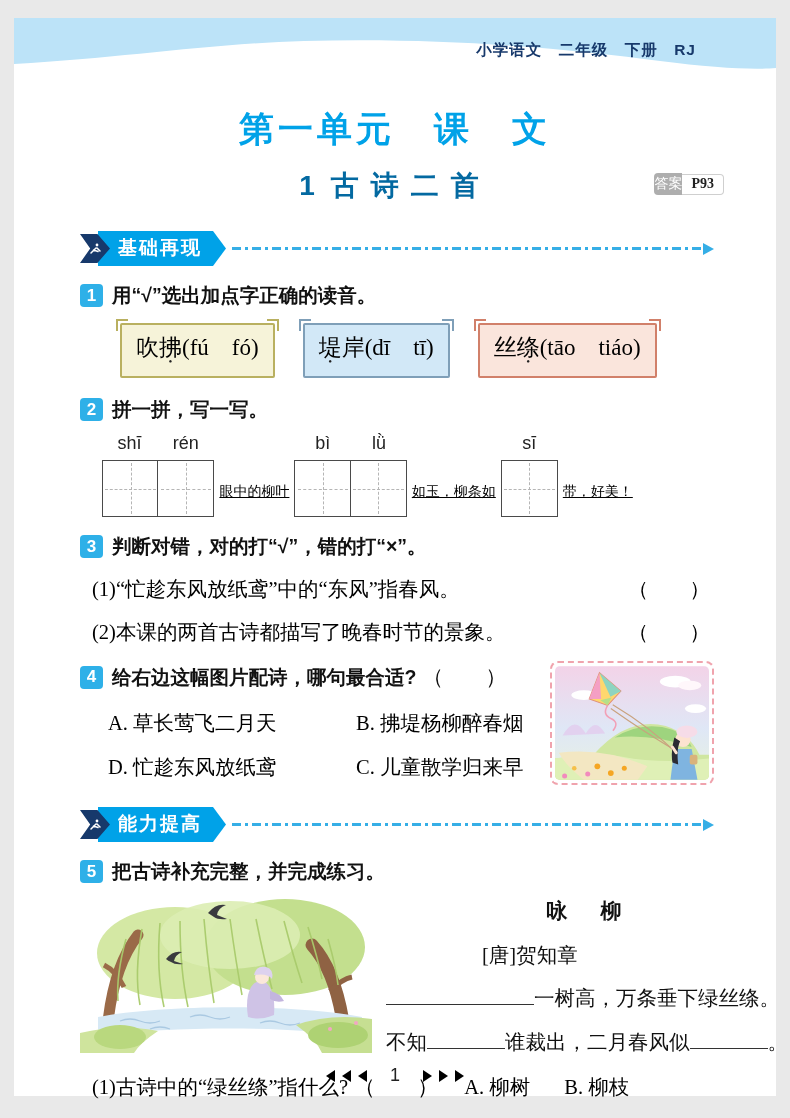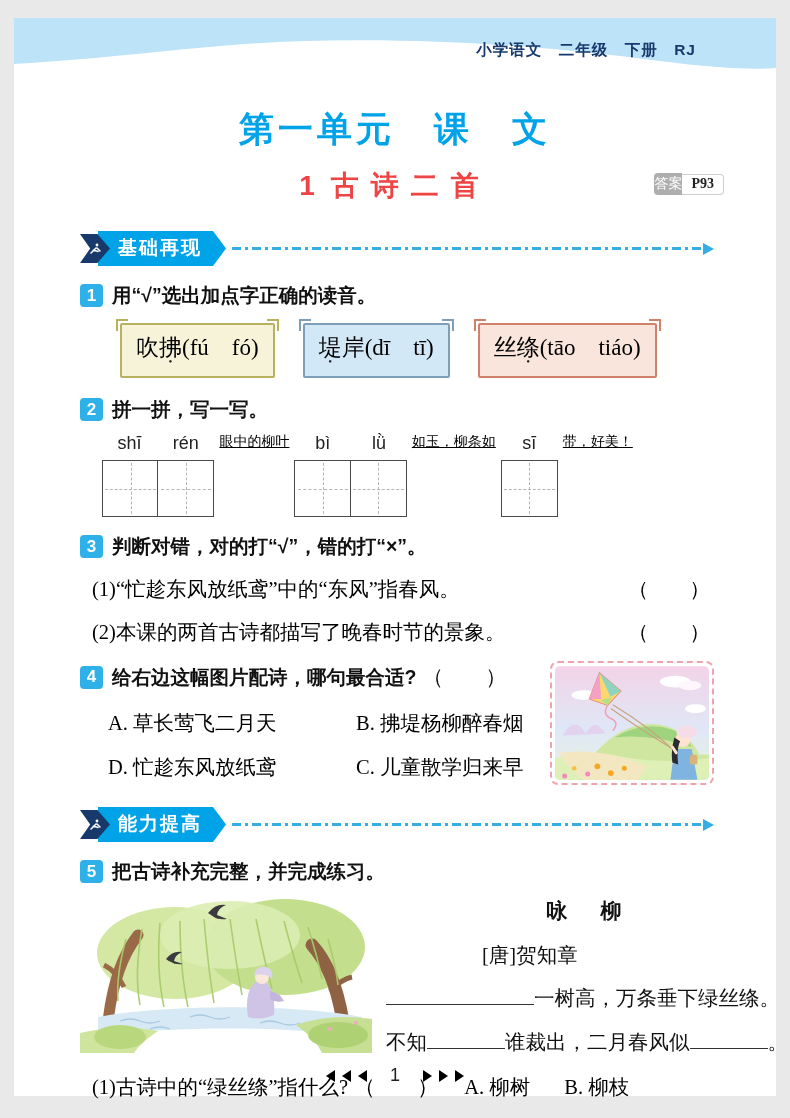--- a/index.html
+++ b/index.html
@@ -7,21 +7,21 @@
   .canvas { position:relative; width:790px; height:1118px; background:#e9e9e9; overflow:hidden; margin:0 auto; }
   .page { position:absolute; left:14px; right:14px; top:18px; bottom:22px; background:#ffffff; }
 
   
   .wave { position:absolute; top:0; left:0; width:100%; height:72px; display:block; }
   .book-header { position:absolute; top:22px; right:80px; color:#17396b; font-weight:bold; font-size:15.5px; letter-spacing:1px; }
 
   
   .unit-title { margin-top:88px; text-align:center; color:#00a2e8; font-size:35px; font-weight:bold; letter-spacing:4px; }
   .lesson-row { position:relative; margin-top:14px; height:40px; }
-  .lesson-title { text-align:center; font-size:28px; font-weight:bold; color:#ef4444; }
+  .lesson-title { text-align:center; font-size:28px; font-weight:bold; color:#0369a1; }
   .lesson-no { margin-right:16px; letter-spacing:0; }
   .lesson-name { letter-spacing:12px; }
   .answer-badge { position:absolute; right:52px; top:6px; display:flex; align-items:center; font-size:14px; }
   .answer-badge .lbl { background:#aeaeae; color:#fff; padding:2px 0; border-radius:4px 0 0 4px; }
   .answer-badge .pg { background:#fff; border:1px solid #cfcfcf; border-left:none; color:#222; font-family:"Liberation Serif",serif; font-weight:bold; padding:1px 9px 2px; border-radius:0 4px 4px 0; }
 
   .content { padding:0 62px 0 66px; }
 
   
   .banner-row { display:flex; align-items:center; margin-top:24px;text-align:center; }
@@ -39,21 +39,21 @@
   .frame { position:relative; border:2px solid; border-radius:2px; padding:7px 14px 13px; font-family:"Liberation Serif",serif; font-size:23px; white-space:nowrap; }
   .frame::before { content:""; position:absolute; top:-6px; right:-6px; width:10px; height:10px; border-top:2px solid; border-right:2px solid; border-color:inherit; }
   .frame::after { content:""; position:absolute; top:-6px; left:-6px; width:10px; height:10px; border-top:2px solid; border-left:2px solid; border-color:inherit; }
   .frame-yellow { border-color:#b9b060; background:#f6f3d9; }
   .frame-blue { border-color:#7f9fb8; background:#d2e8f7; }
   .frame-red { border-color:#d1806a; background:#fae5dc; }
   .dotchar { position:relative; }
   .dotchar::after { content:"•"; position:absolute; left:50%; transform:translateX(-50%); bottom:-0.62em; font-size:11px; color:#222; }
 
   
-  .ex2-row { display:flex; margin:10px 0 6px 22px; }
+  .ex2-row { display:flex; align-items:flex-end; margin:10px 0 6px 22px; }
   .wgroup { display:flex; flex-direction:column; align-items:center; }
   .pinyin-row { display:flex; width:100%; justify-content:space-around; font-size:18px; color:#222; margin-bottom:6px; }
   .cells { display:flex; }
   .tian { width:57px; height:57px; border:1.6px solid #4a4a4a; position:relative; margin-left:-1.6px; background:#fff; }
   .cells .tian:first-child { margin-left:0; }
   .tian::before { content:""; position:absolute; left:4%; right:4%; top:50%; border-top:1px dashed #b5b5b5; }
   .tian::after { content:""; position:absolute; top:4%; bottom:4%; left:50%; border-left:1px dashed #b5b5b5; }
   .between { font-family:"Liberation Serif",serif; font-size:14px; padding:0 5px 16px; white-space:nowrap;text-decoration:underline; }
 
   

